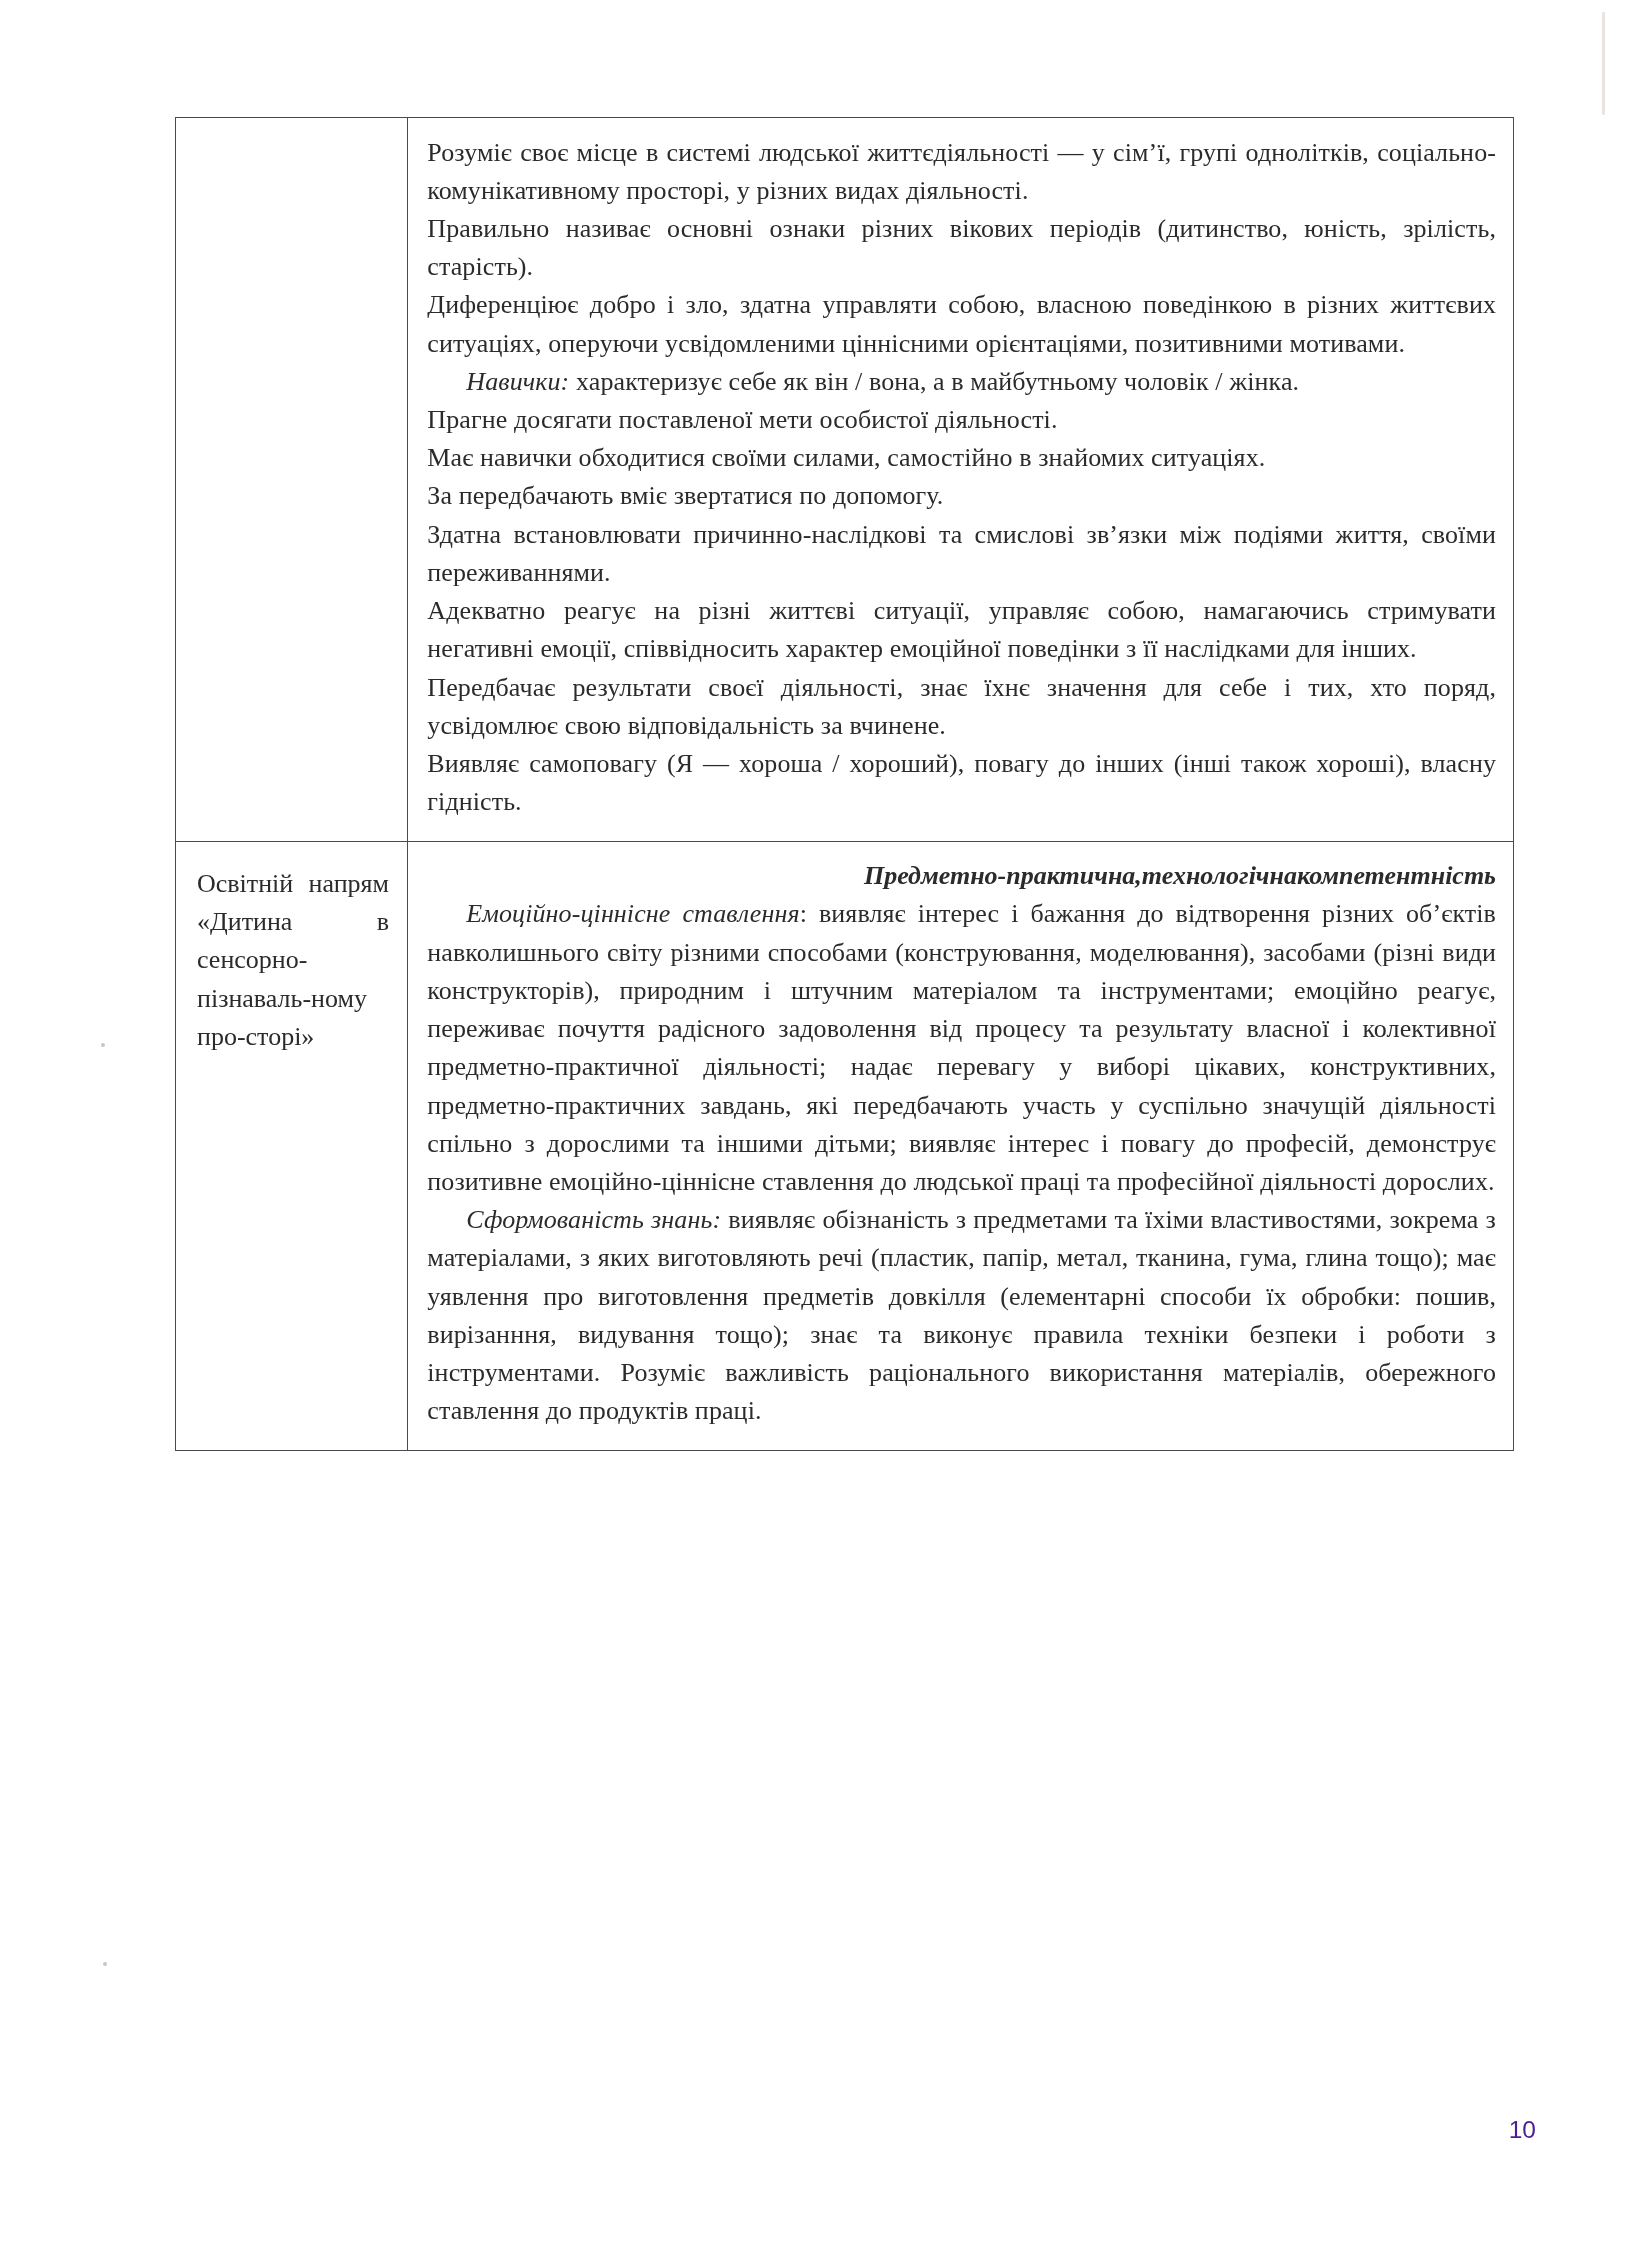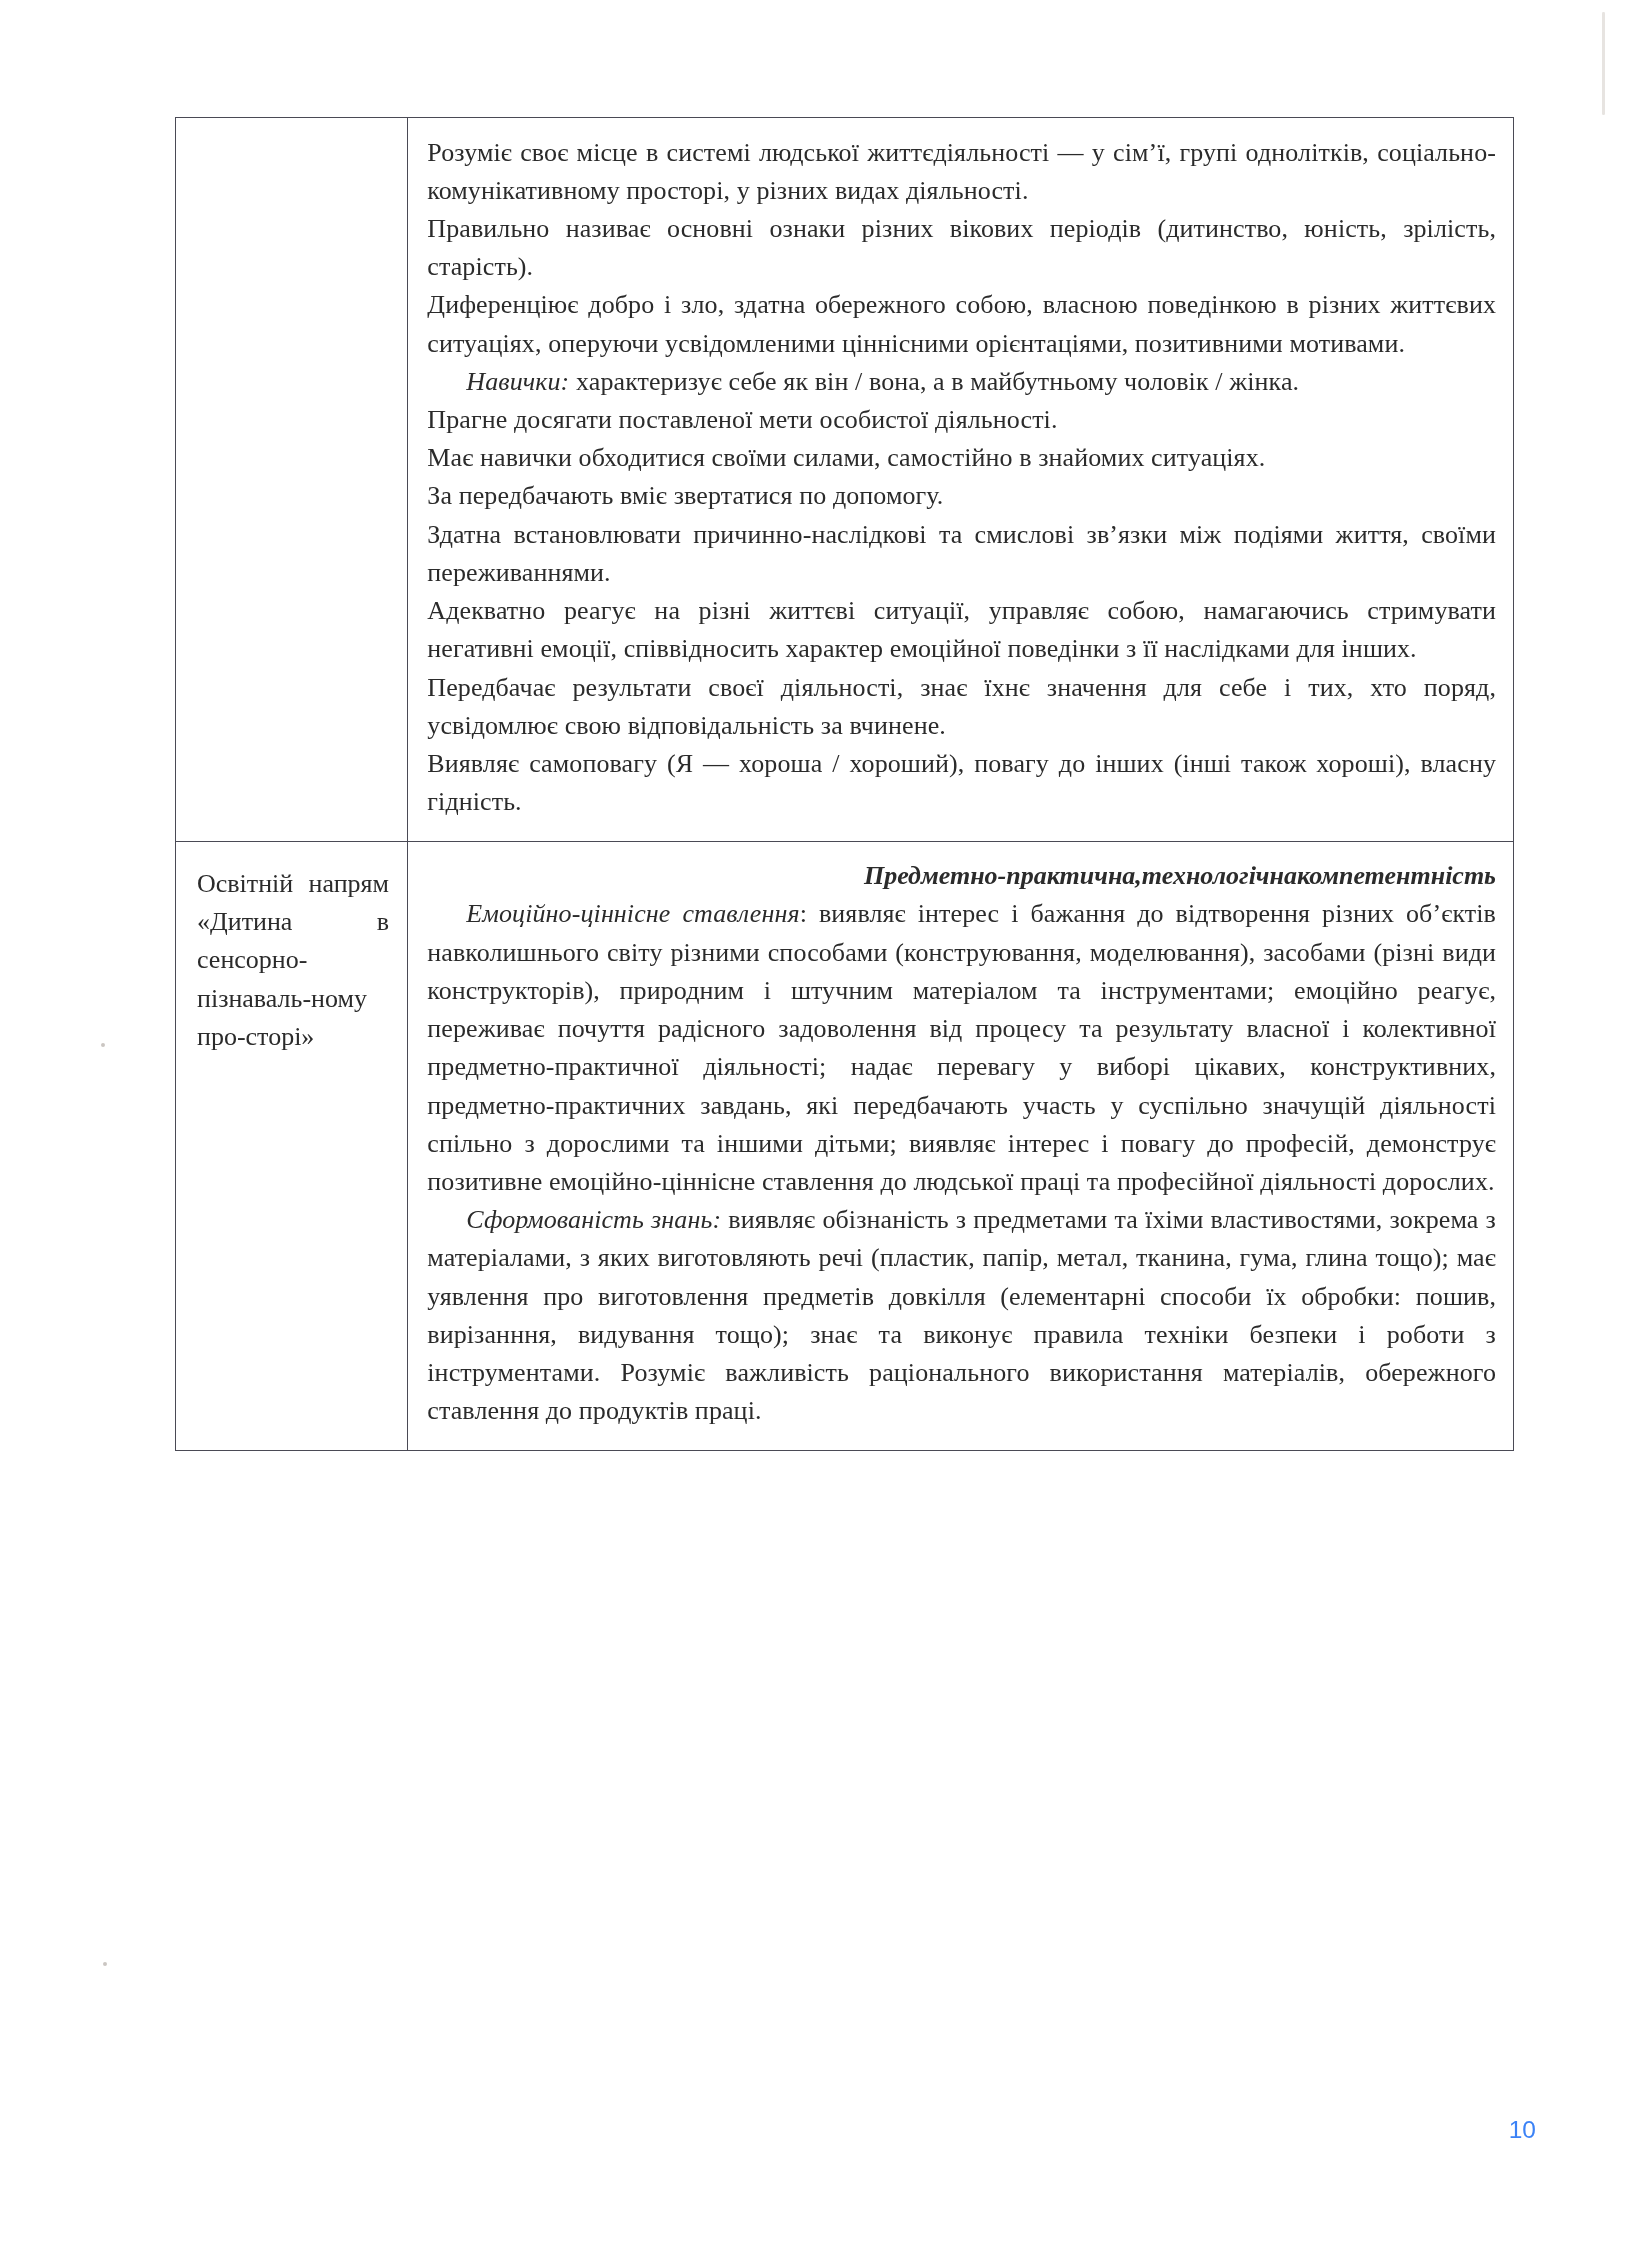--- a/index.html
+++ b/index.html
@@ -102,21 +102,21 @@
     margin-left: 39px;
   }
 
   
   .folio {
     position: absolute;
     right: 108px;
     top: 2118px;
     font-size: 24.5px;
     line-height: 1;
-    color: #3b82f6;
+    color: #4c1d95;
     font-family: "Liberation Sans", "DejaVu Sans", sans-serif;
   }
 </style>
 </head>
 <body>
 
 <div class="page">
 
   <span class="speck speck-a"></span>
   <span class="speck speck-b"></span>
@@ -129,21 +129,21 @@
         <td class="col-label">
           <div class="cell-inner label">
             <p class="label-text"></p>
           </div>
         </td>
         <td class="col-body">
           <div class="cell-inner">
 
             <p class="para">Розуміє своє місце в системі людської життєдіяльності — у сім’ї, групі однолітків, соціально-комунікативному просторі, у різних видах діяльності.</p>
             <p class="para">Правильно називає основні ознаки різних вікових періодів (дитинство, юність, зрілість, старість).</p>
-            <p class="para">Диференціює добро і зло, здатна обережного собою, власною поведінкою в різних життєвих ситуаціях, оперуючи усвідомленими ціннісними орієнтаціями, позитивними мотивами.</p>
+            <p class="para">Диференціює добро і зло, здатна управляти собою, власною поведінкою в різних життєвих ситуаціях, оперуючи усвідомленими ціннісними орієнтаціями, позитивними мотивами.</p>
 
             <p class="para"><span class="run-in">Навички:</span><span> характеризує себе як він / вона, а в майбутньому чоловік / жінка.</span></p>
 
             <p class="para">Прагне досягати поставленої мети особистої діяльності.</p>
             <p class="para">Має навички обходитися своїми силами, самостійно в знайомих ситуаціях.</p>
             <p class="para">За передбачають вміє звертатися по допомогу.</p>
             <p class="para">Здатна встановлювати причинно-наслідкові та смислові зв’язки між подіями життя, своїми переживаннями.</p>
             <p class="para">Адекватно реагує на різні життєві ситуації, управляє собою, намагаючись стримувати негативні емоції, співвідносить характер емоційної поведінки з її наслідками для інших.</p>
             <p class="para">Передбачає результати своєї діяльності, знає їхнє значення для себе і тих, хто поряд, усвідомлює свою відповідальність за вчинене.</p>
             <p class="para">Виявляє самоповагу (Я — хороша / хороший), повагу до інших (інші також хороші), власну гідність.</p>

